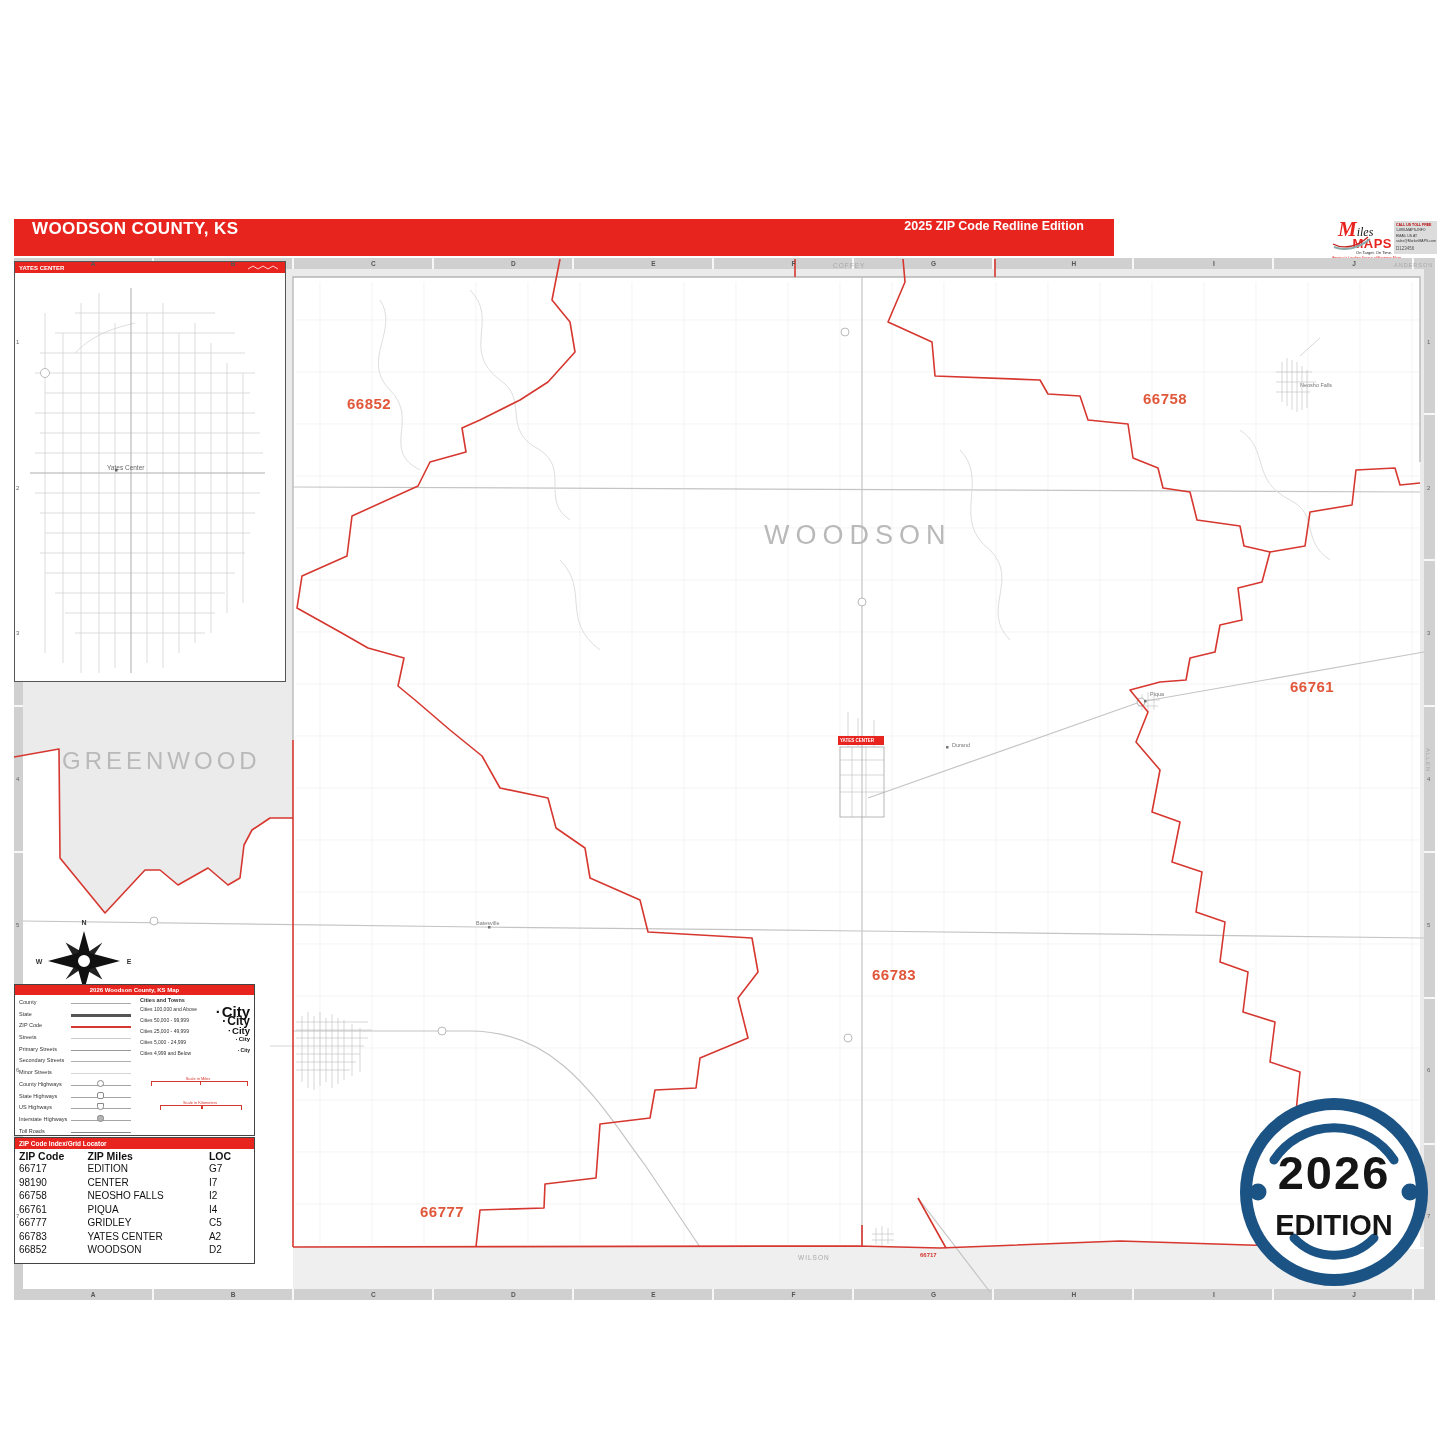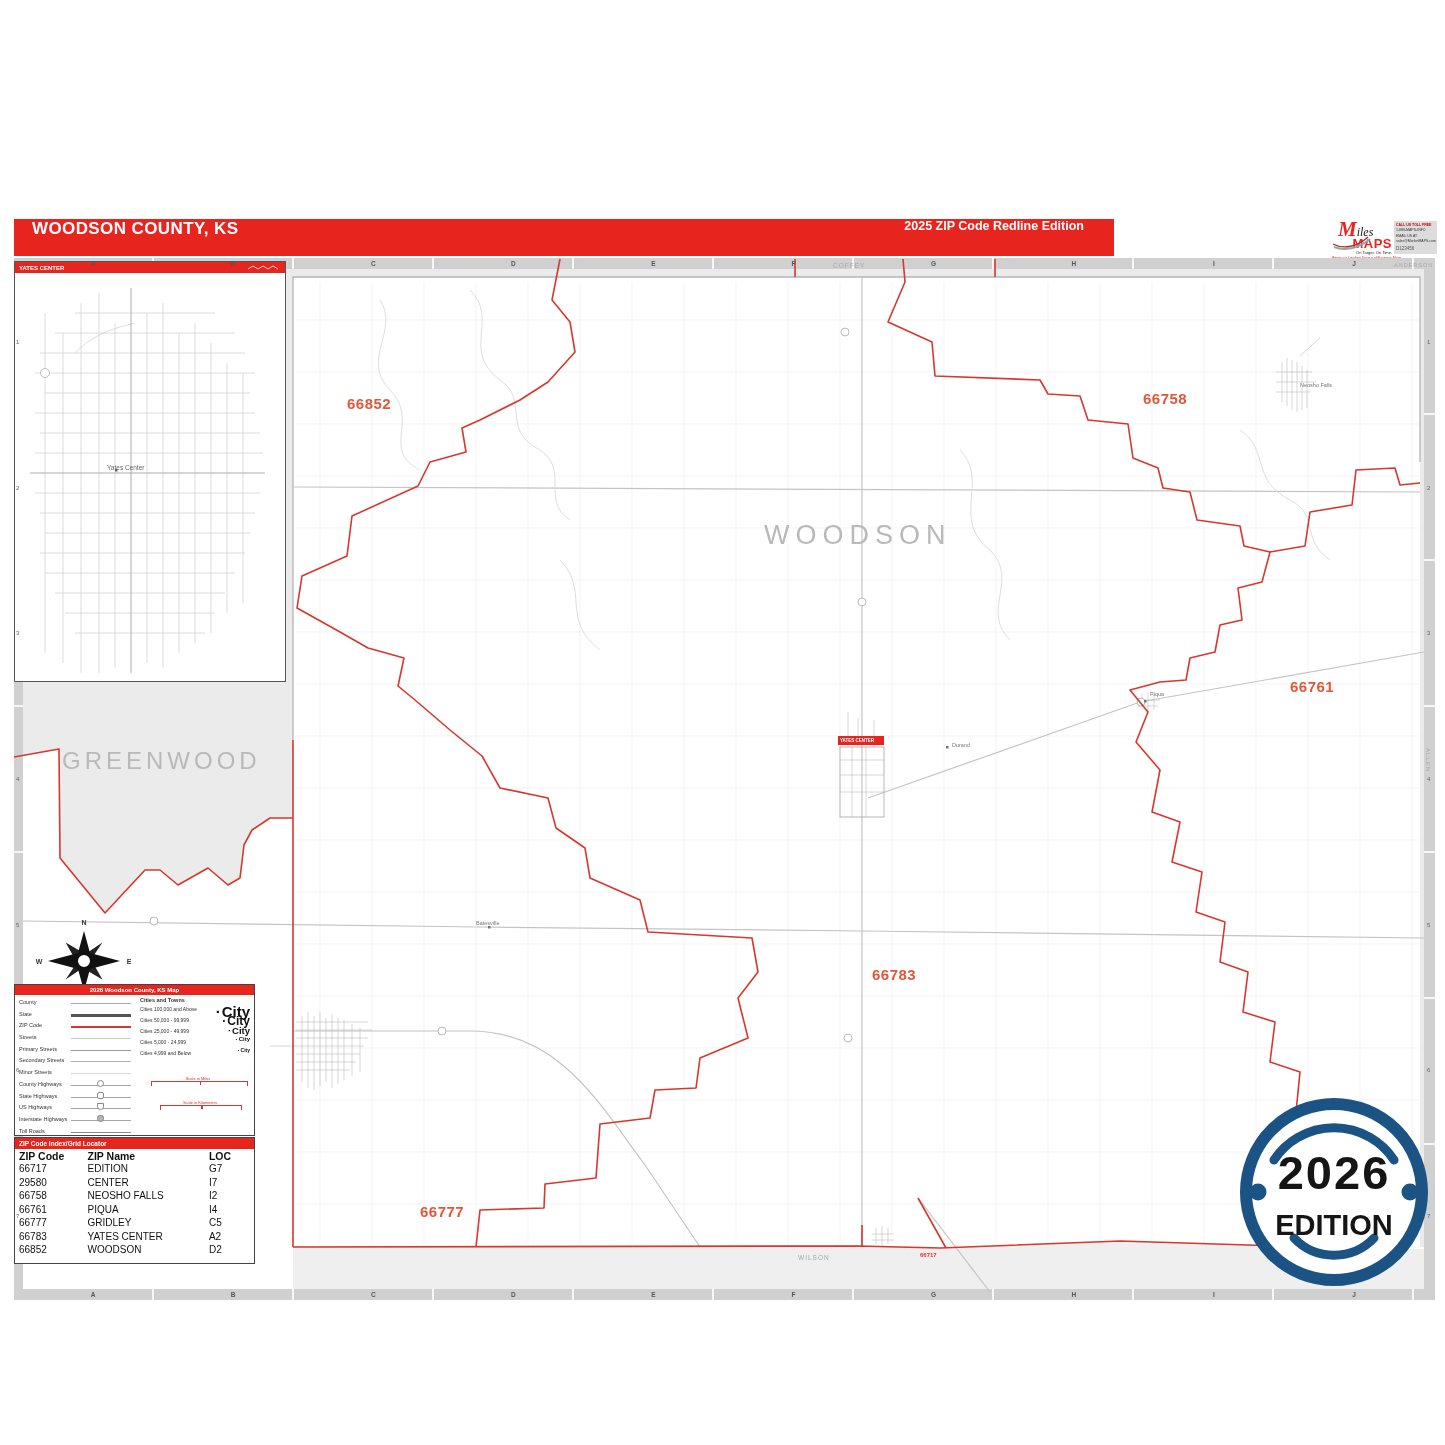--- a/index.html
+++ b/index.html
@@ -382,32 +382,32 @@
       <span class="mid"></span>
     </div>
 </div>
 
 <div id="zippanel">
   <div id="zipHdr">ZIP Code Index/Grid Locator</div>
   <table id="ztab">
     <thead>
         <tr>
       <th class="cz">ZIP Code</th>
-      <th class="cn">ZIP Name</th>
+      <th class="cn">ZIP Miles</th>
       <th class="cl2">LOC</th>
     </tr>
       </thead>
     <tbody id="ztbody">
         <tr>
           <td>66717</td>
           <td>EDITION</td>
           <td>G7</td>
         </tr>
         <tr>
-          <td>29580</td>
+          <td>98190</td>
           <td>CENTER</td>
           <td>I7</td>
         </tr>
         <tr>
           <td>66758</td>
           <td>NEOSHO FALLS</td>
           <td>I2</td>
         </tr>
         <tr>
           <td>66761</td>

